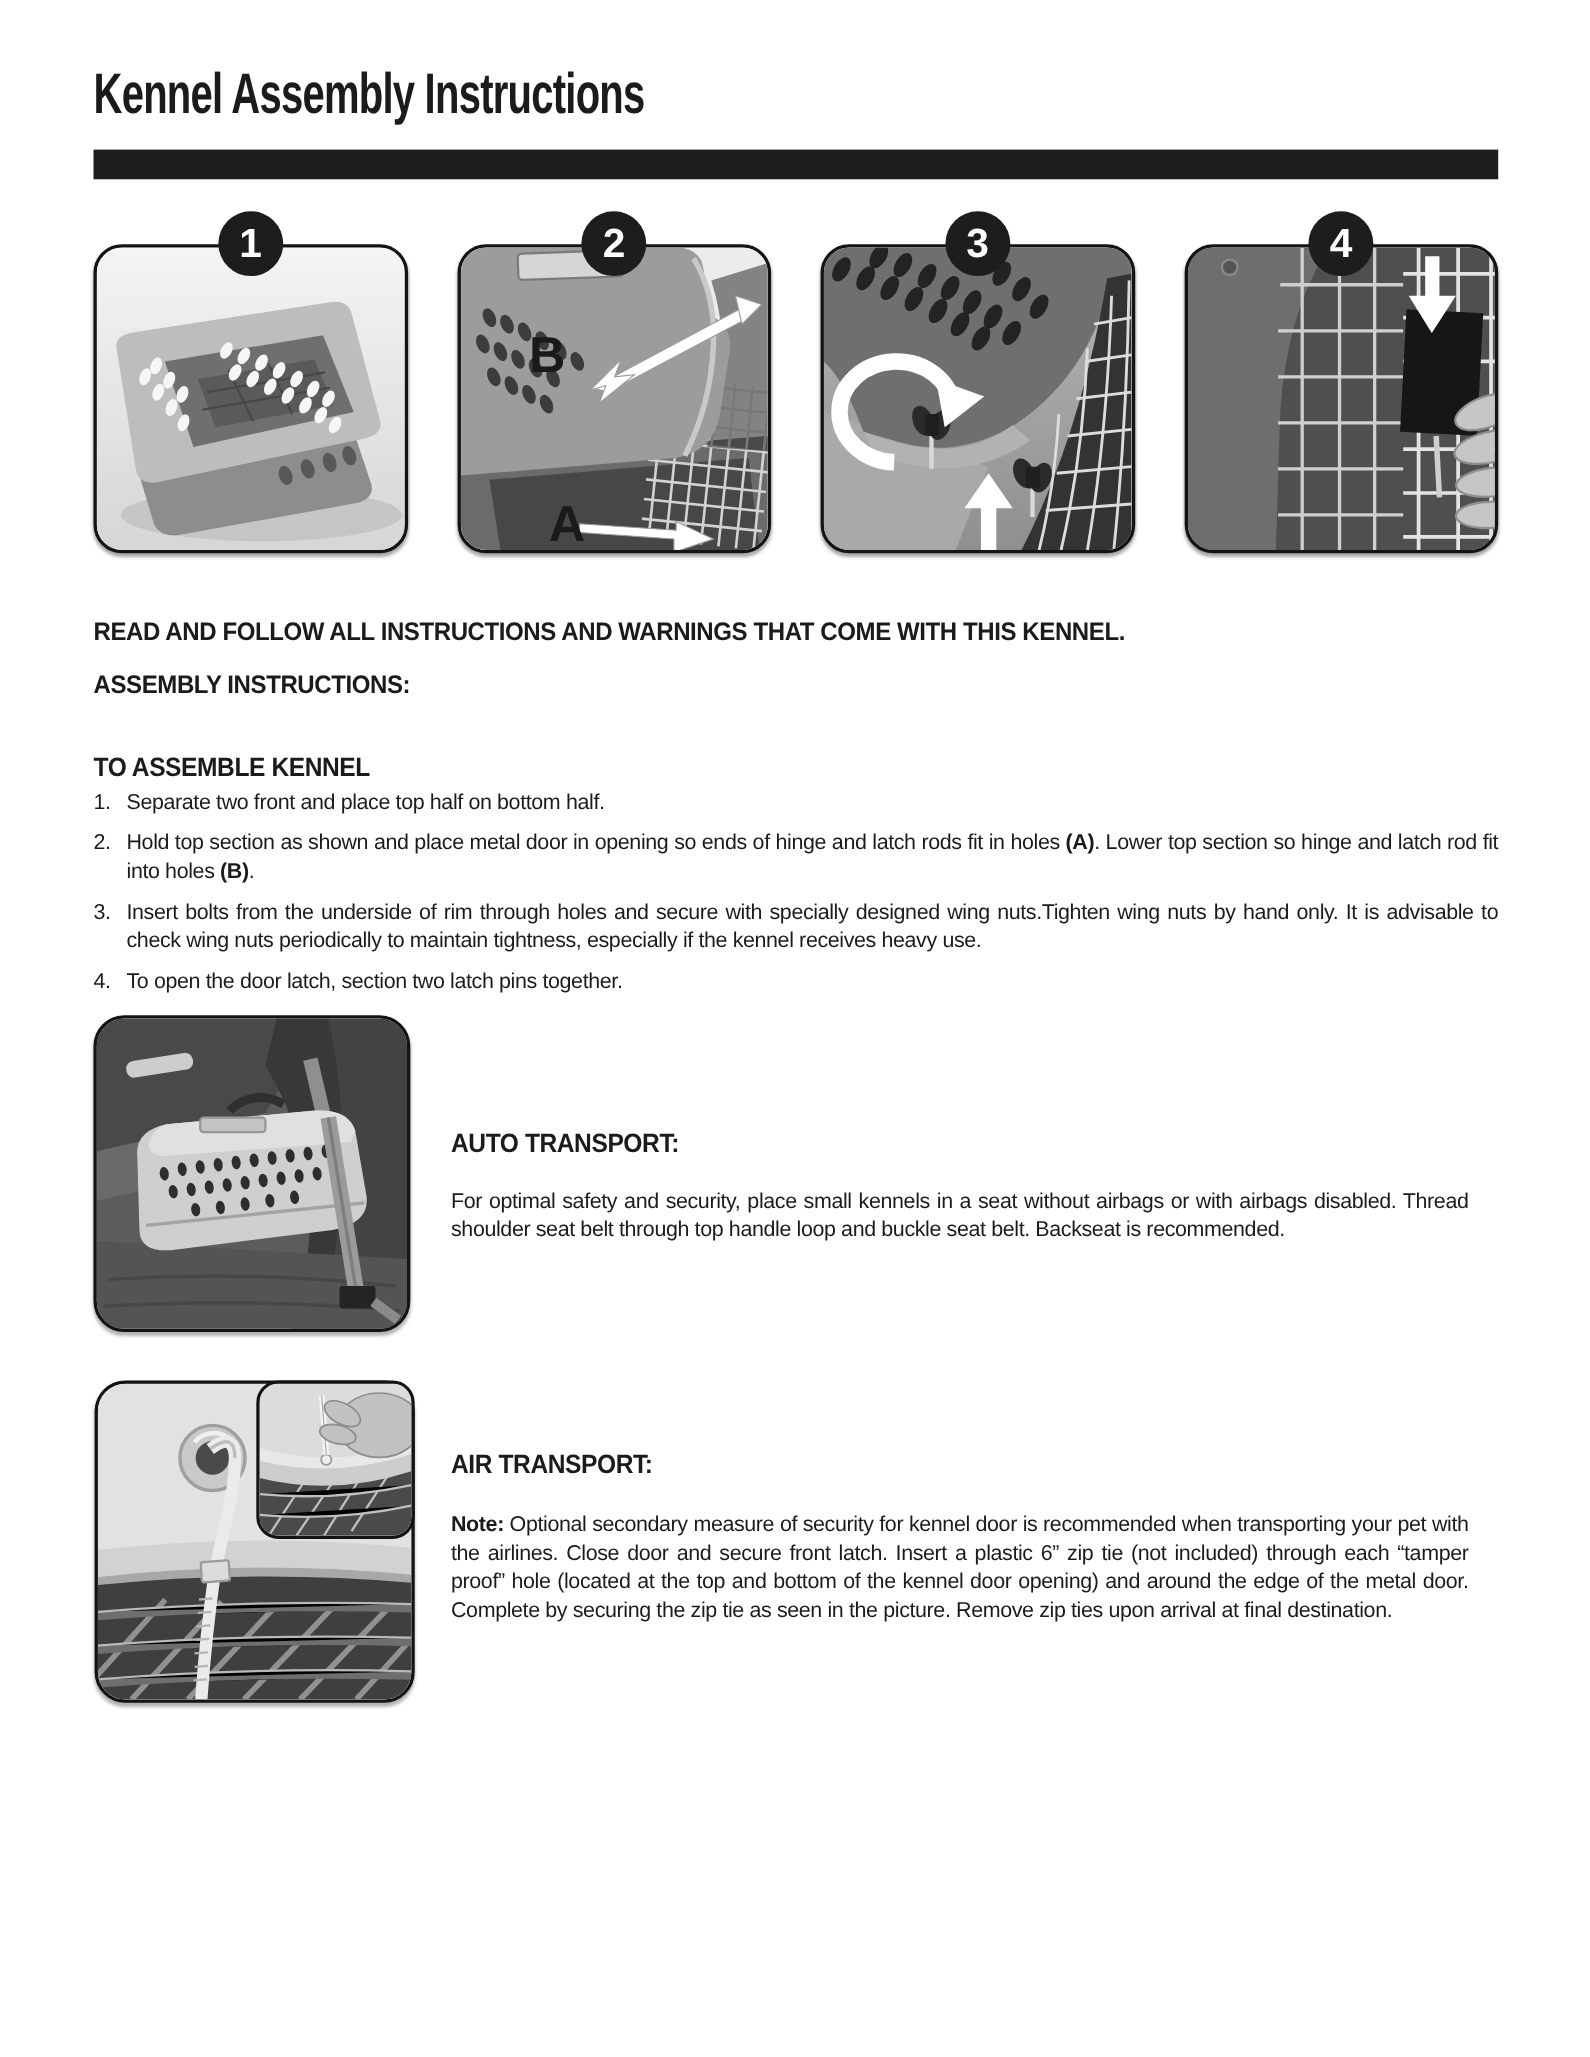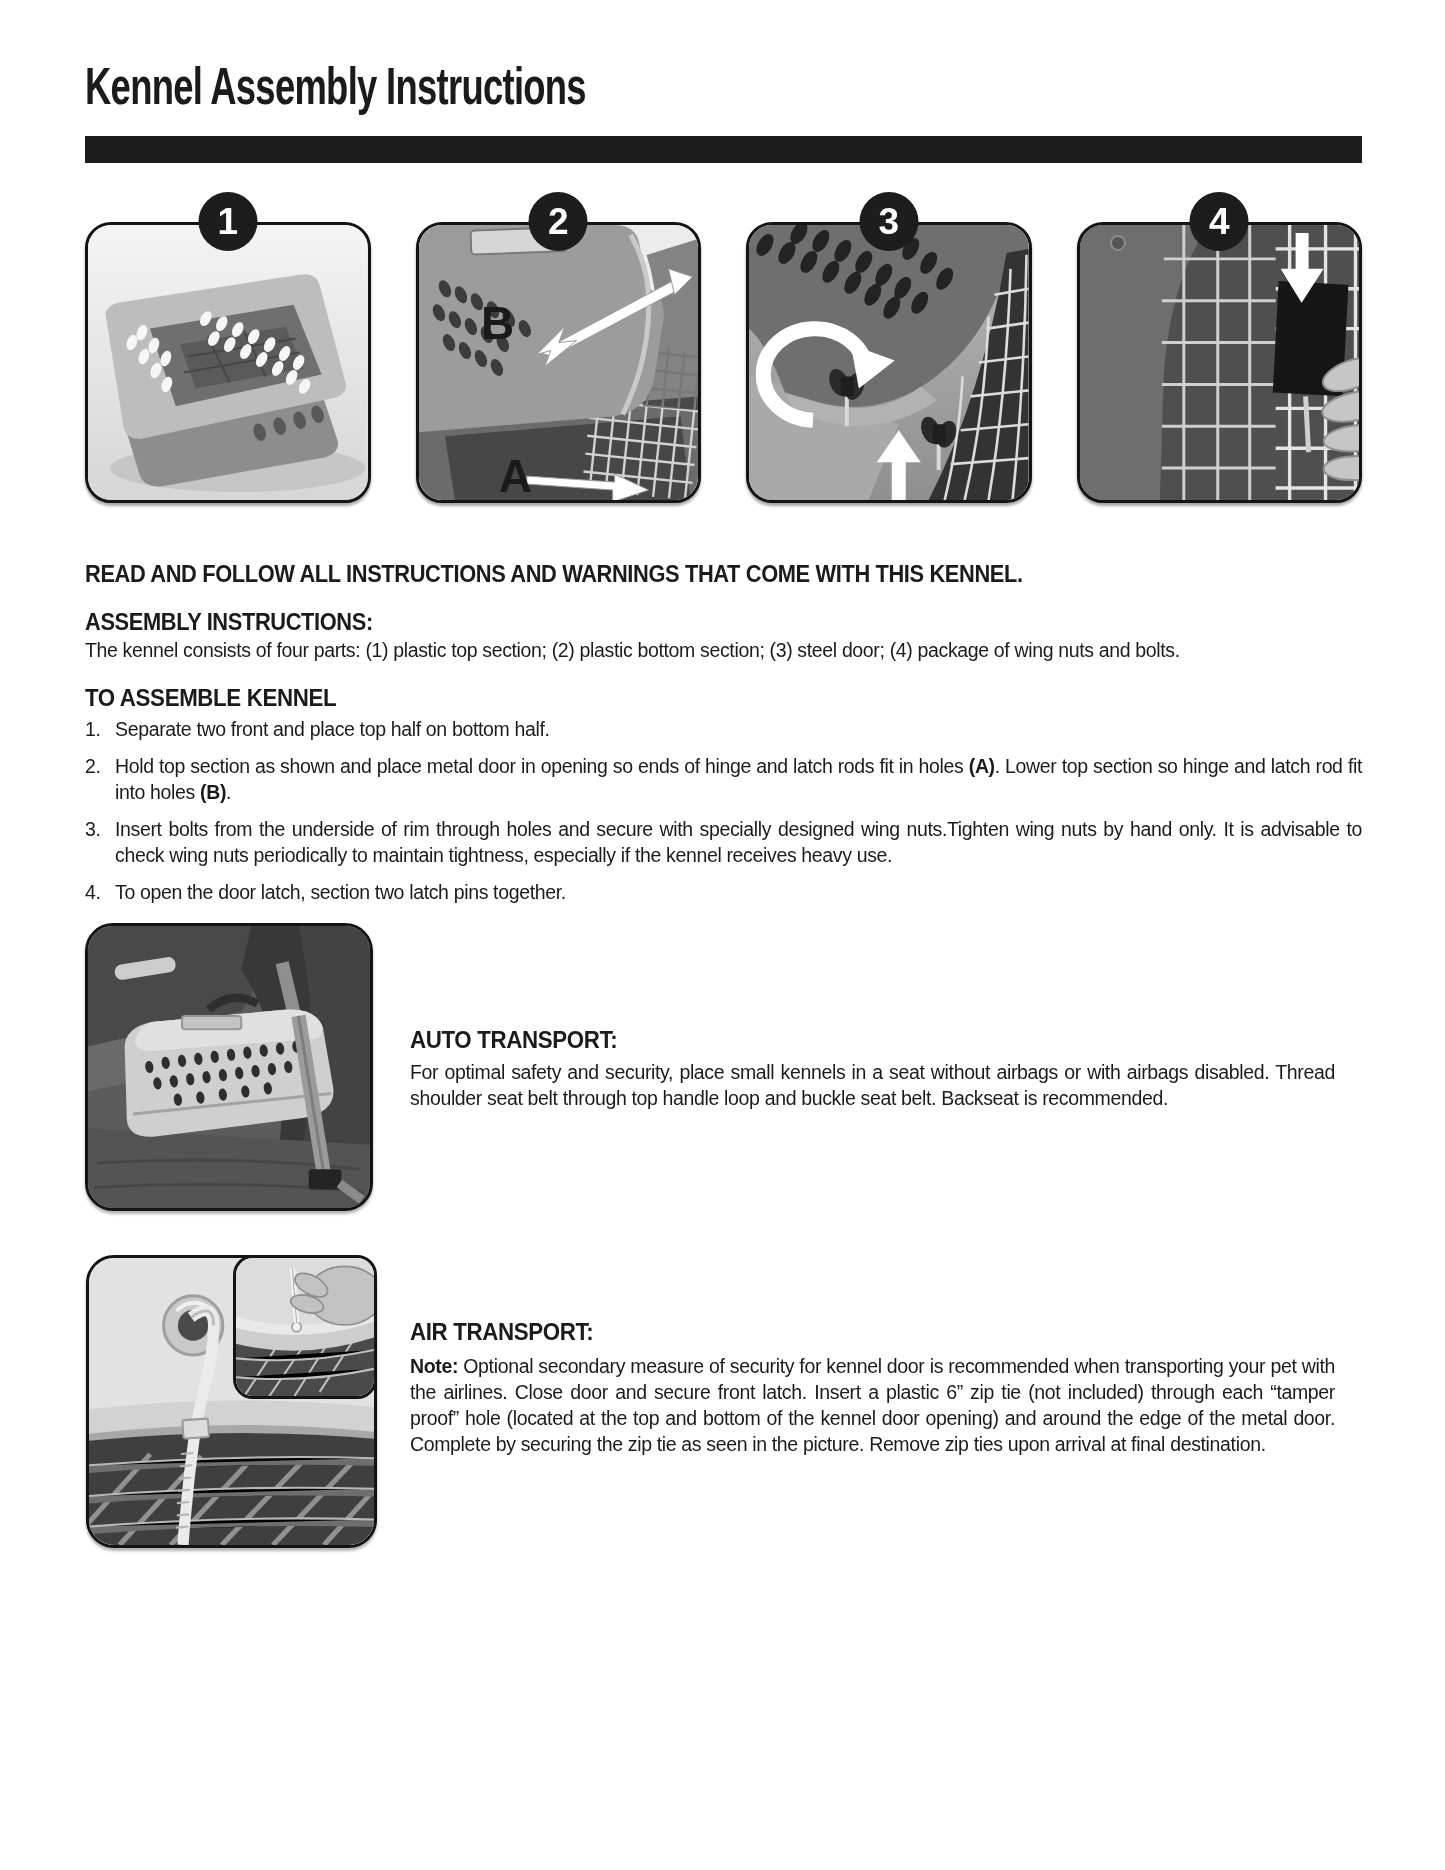--- a/index.html
+++ b/index.html
@@ -19,21 +19,21 @@
   .badge{position:absolute;left:50%;top:-30px;transform:translateX(-50%);
          width:59px;height:59px;border-radius:50%;background:#1d1d1d;z-index:5;
          display:flex;align-items:center;justify-content:center;}
   .badge span{color:#ffffff;font-size:37px;font-weight:bold;}
   .h1{font-size:23px;font-weight:bold;letter-spacing:-0.4px;white-space:nowrap;
       transform:scaleX(0.95);transform-origin:0 0;}
   .h2{font-size:24px;font-weight:bold;letter-spacing:-0.4px;white-space:nowrap;
       transform:scaleX(0.93);transform-origin:0 0;}
   .body{font-size:19.5px;line-height:26px;letter-spacing:-0.35px;}
   .nowrap{white-space:nowrap;}
-  .just{text-align:justify;}
+  .just{text-align:justify;margin-top:20px;}
   .steps{left:85px;top:716px;width:1277px;}
   .step{position:relative;padding-left:30px;margin-bottom:11px;font-size:19.5px;
         line-height:26px;letter-spacing:-0.35px;text-align:justify;}
   .step .num{position:absolute;left:0;top:0;}
   .sidefig{border:3px solid #141414;border-radius:28px;overflow:hidden;
            box-shadow:0 3px 3px rgba(0,0,0,0.3);background:#ddd;}
   .sidefig svg{display:block;width:100%;height:100%;}
   .inset{position:absolute;right:-3px;top:-3px;width:138px;height:138px;
          border:3px solid #141414;border-radius:20px;overflow:hidden;background:#dcdcdc;}
   .inset svg{display:block;width:100%;height:100%;}
@@ -249,21 +249,20 @@
       </div>
       <div class="badge">
           <span>4</span>
         </div>
     </div>
   </div>
 
   <div class="abs h1" style="left:85px;top:561px;">READ AND FOLLOW ALL INSTRUCTIONS AND WARNINGS THAT COME WITH THIS KENNEL.</div>
 
   <div class="abs h1" style="left:85px;top:609px;">ASSEMBLY INSTRUCTIONS:</div>
-  <div class="abs body nowrap" style="left:85px;top:637px;width:1277px;">The kennel consists of four parts: (1) plastic top section; (2) plastic bottom section; (3) steel door; (4) package of wing nuts and bolts.</div>
 
   <div class="abs h2" style="left:85px;top:684px;">TO ASSEMBLE KENNEL</div>
 
   <div class="abs steps">
     <div class="step">
       <span class="num">1.</span>
       <span><span>Separate two front and place top half on bottom half.</span></span>
     </div>
     <div class="step">
       <span class="num">2.</span>

